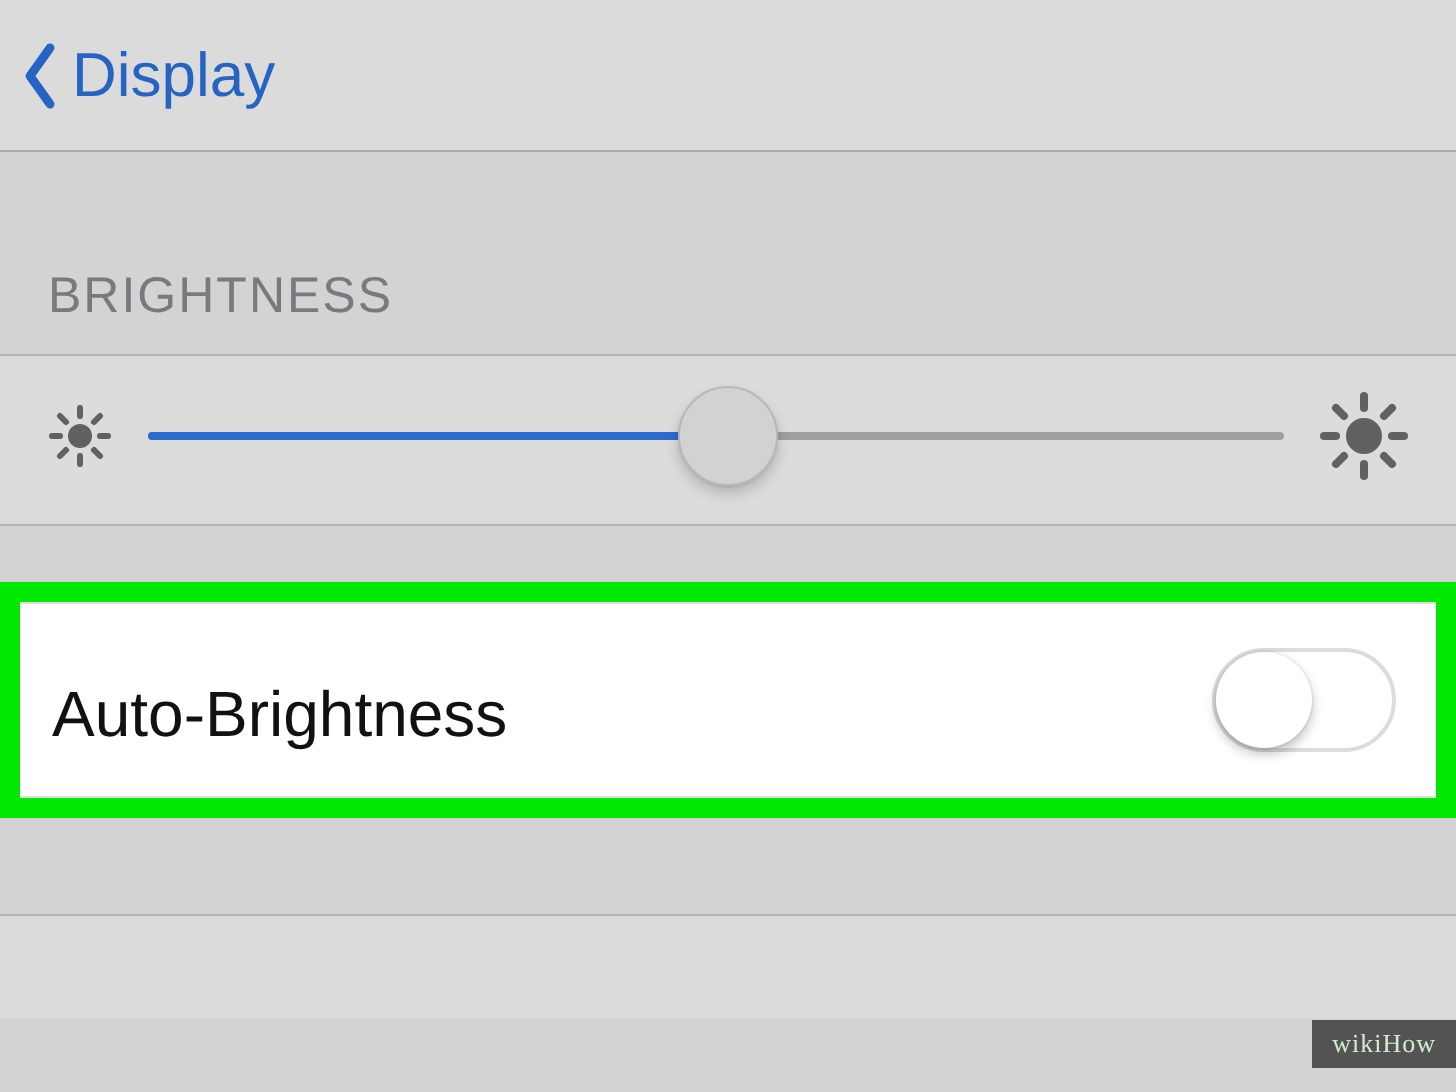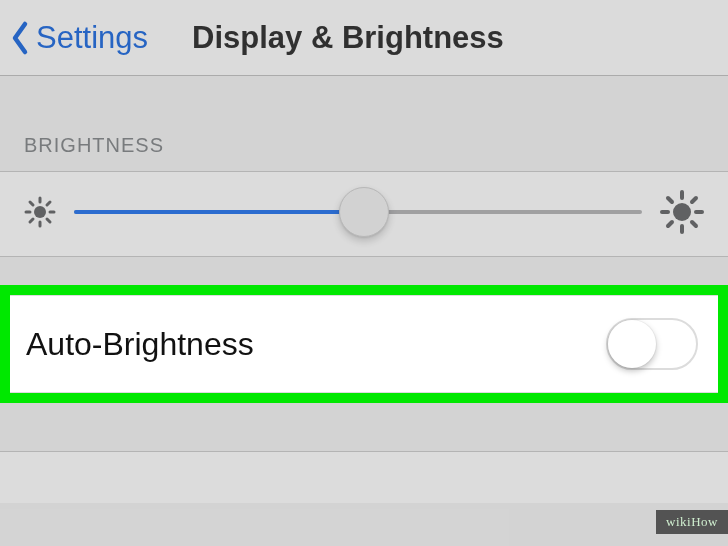--- a/index.html
+++ b/index.html
@@ -56,21 +56,21 @@
     .page-title {
       position: absolute;
       left: 192px;
       font-size: 31px;
       font-weight: 600;
       color: #1a1a1a;
     }
     .section-header {
       padding: 58px 24px 14px 24px;
       color: #777a7d;
-      font-size: 20px;
+      font-size: 25px;
       letter-spacing: 1px;
     }
     .slider-row {
       background: #f7f7f7;
       border-top: 1px solid #c3c3c3;
       border-bottom: 1px solid #c3c3c3;
       padding: 18px 24px 22px 24px;
       display: flex;
       align-items: center;
       gap: 18px;
@@ -115,21 +115,21 @@
     .highlight-border {
       border: 10px solid #00e800;
       background: #ffffff;
       position: relative;
       z-index: 10;
       margin-top: 28px;
     }
     .auto-row {
       background: #ffffff;
       display: flex;
-      align-items: center;
+      align-items: flex-end;
       justify-content: space-between;
       padding: 22px 20px 22px 16px;
       border-top: 1px solid #dcdcdc;
       border-bottom: 1px solid #dcdcdc;
     }
     .auto-label {
       font-size: 32px;
       color: #111;
       font-weight: 400;
     }
@@ -175,23 +175,22 @@
 
 <div class="overlay"></div>
 
 <div class="navbar">
   <div class="back-button">
     <span class="back-chevron">
       <svg viewBox="0 0 18 36" fill="none" stroke="#0e5dd6" stroke-width="4.5" stroke-linecap="round" stroke-linejoin="round">
         <polyline points="14,4 4,18 14,32"></polyline>
       </svg>
     </span>
-    <span class="back-label">Settings</span>
+    <span class="back-label">Display</span>
   </div>
-  <div class="page-title">Display &amp; Brightness</div>
 </div>
 
 <div class="section-header">BRIGHTNESS</div>
 
 <div class="slider-row">
   <span class="sun-icon">
     <svg width="32" height="32" viewBox="0 0 32 32">
       <circle cx="16" cy="16" r="6" fill="#58595b"></circle>
       <g stroke="#58595b" stroke-width="3" stroke-linecap="round">
         <line x1="16" y1="2" x2="16" y2="6"></line>

